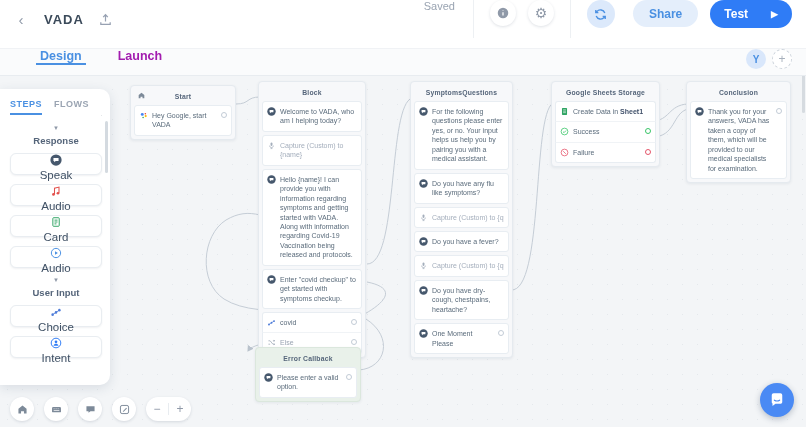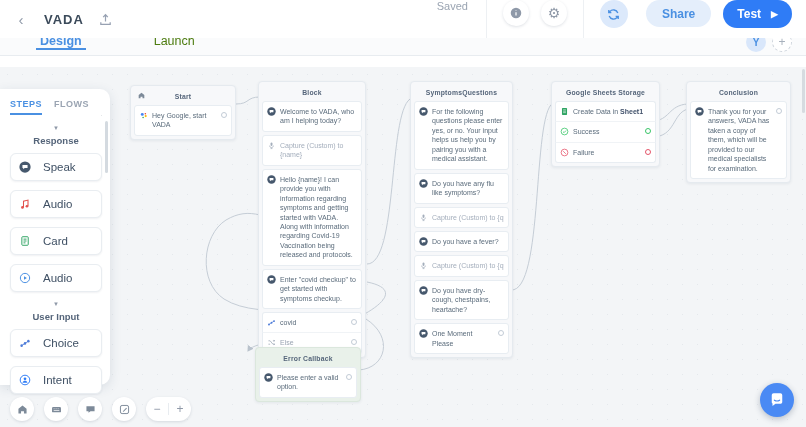--- a/index.html
+++ b/index.html
@@ -10,24 +10,24 @@
   .upload { margin-left:14px; width:15px; height:15px; }
   .hdr-right { margin-left:auto; display:flex; align-items:flex-start; height:100%; }
   .saved { font-size:11px; color:#9aa4b2; margin-right:18px; }
   .vdiv { width:1px; height:38px; background:#edf0f3; }
   .circ-btn { width:26px; height:26px; border-radius:50%; background:#fff; box-shadow:0 1px 3px rgba(40,60,90,.15); display:flex; align-items:center; justify-content:center; cursor:pointer; }
   .circ-btn svg{ width:14px; height:14px;}
   .gear-glyph{ font-size:14px; color:#8f99a8; line-height:1;}
   .sync-btn { width:28px; height:28px; border-radius:50%; background:#dce9fb; display:flex; align-items:center; justify-content:center; cursor:pointer;}
   .sync-btn svg{width:15px;height:15px;}
   .share-btn { height:27px; padding:0 16px; border-radius:14px; background:#e4eefb; color:#4a90e2; font-size:12px; font-weight:700; display:flex; align-items:center; cursor:pointer; border:none;}
-  .test-btn { height:28px; padding:0 14px; border-radius:15px; background:#2f7cf6; color:#fff; font-size:12px; font-weight:700; display:flex; align-items:center; gap:10px; cursor:pointer; border:none;}
+  .test-btn { height:28px; padding:0 14px; border-radius:15px; background:#2f7cf6; color:#fff; font-size:12px; font-weight:700; display:flex; align-items:center; gap:23px; cursor:pointer; border:none;}
   .test-play { font-size:9px; line-height:1; }
-  .tabbar { position:absolute; top:28px; left:0; right:0; height:28px; background:#fafbfc; border-top:1px solid #f0f2f5; border-bottom:1px solid #e8ecf0; display:flex; align-items:center; padding-left:36px; z-index:19;gap:36px;}
-  .tab { font-size:12.5px; color:#4d7c0f; display:flex; align-items:center; padding:0 4px; margin-right:28px; cursor:pointer; border-bottom:2px solid transparent; }
+  .tabbar { position:absolute; top:48px; left:0; right:0; height:28px; background:#fafbfc; border-top:1px solid #f0f2f5; border-bottom:1px solid #e8ecf0; display:flex; align-items:flex-start; padding-left:36px; z-index:19;}
+  .tab { font-size:12.5px; color:#a21caf; display:flex; align-items:center; padding:0 4px; margin-right:28px; cursor:pointer; border-bottom:2px solid transparent;font-weight:bold; }
   .tab.active { color:#4a90e2; font-weight:700; border-bottom-color:#4a90e2; }
   .tab-right { margin-left:auto; display:flex; align-items:center; gap:6px; padding-right:14px;}
   .avatar { width:20px; height:20px; border-radius:50%; background:#d9e7fb; color:#4a90e2; font-size:10px; font-weight:700; display:flex; align-items:center; justify-content:center; cursor:pointer;}
   .add-member { width:20px; height:20px; border-radius:50%; border:1px dashed #ccd3db; color:#a7b0bc; font-size:12px; display:flex; align-items:center; justify-content:center; cursor:pointer; background:#fff;}
   .canvas { position:absolute; top:67px; left:0; right:0; bottom:0; background:#f3f5f7;
     background-image:radial-gradient(circle,#e4e8ec 0.8px, transparent 0.9px); background-size:15px 15px; }
   .wires { position:absolute; inset:0; width:100%; height:100%; z-index:1; pointer-events:none;}
   .node { position:absolute; background:#f7f8fa; border:1px solid #e5eaef; border-radius:4px; box-shadow:0 1px 3px rgba(40,60,90,.08); padding:3px; z-index:2; }
   .node-hd { position:relative; height:14px; display:flex; align-items:center; justify-content:center; font-size:6.8px; font-weight:700; color:#55657a; letter-spacing:.2px; margin-bottom:2px;}
   .node-hd .hd-ic { position:absolute; left:3px; top:2px; width:9px; height:9px;}
@@ -50,21 +50,21 @@
   .node-sheets .step + .step{ border-top:1px solid #f0f3f6;}
   .node-error { background:#e9f1ea; border-color:#dbe7dd; }
   .step, .node { -webkit-user-select:none; user-select:none;}
   .panel { position:absolute; left:0; top:22px; width:110px; height:296px; background:#fff; border-radius:0 10px 10px 0; box-shadow:0 3px 12px rgba(40,60,90,.13); z-index:6; padding:10px 8px 8px 10px;}
   .panel-tabs { display:flex; align-items:center; margin-bottom:10px;}
   .ptab { font-size:9px; font-weight:700; letter-spacing:.5px; color:#9aa4b2; margin-right:12px; padding-bottom:4px; border-bottom:2px solid transparent; cursor:pointer;}
   .ptab.active { color:#4a90e2; border-bottom-color:#4a90e2;}
   .plock { margin-left:auto; width:11px; height:11px; cursor:pointer;}
   .psec { display:flex; align-items:center; gap:4px; font-size:9.5px; font-weight:700; color:#55657a; margin:8px 0 7px 0; cursor:pointer;flex-direction:column;}
   .psec .tri { font-size:6px; color:#8f99a8;}
-  .pitem { height:28px; background:#fff; border:1px solid #e9edf1; border-radius:6px; box-shadow:0 1px 2px rgba(40,60,90,.07); display:flex; align-items:center; gap:12px; padding:0 8px; margin-bottom:9px; font-size:11.5px; color:#3f5064; cursor:grab;}
+  .pitem { height:22px; background:#fff; border:1px solid #e9edf1; border-radius:6px; box-shadow:0 1px 2px rgba(40,60,90,.07); display:flex; align-items:center; gap:3px; padding:0 8px; margin-bottom:9px; font-size:11.5px; color:#3f5064; cursor:grab;flex-direction:column;}
   .pitem svg { width:12px; height:12px; flex:0 0 12px;}
   .pscroll { position:absolute; right:2px; top:32px; width:3px; height:52px; border-radius:2px; background:#d4dae0;}
   .btoolbar { position:absolute; left:10px; bottom:6px; display:flex; align-items:center; gap:10px; z-index:7;}
   .tool-btn { width:24px; height:24px; border-radius:50%; background:#fff; box-shadow:0 1px 3px rgba(40,60,90,.15); display:flex; align-items:center; justify-content:center; cursor:pointer;}
   .tool-btn svg { width:13px; height:13px;}
   .zoom-pill { height:24px; background:#fff; border-radius:12px; box-shadow:0 1px 3px rgba(40,60,90,.15); display:flex; align-items:center;}
   .zoom-btn { width:22px; text-align:center; font-size:12px; color:#8f99a8; cursor:pointer;}
   .zoom-pill .zdiv { width:1px; height:12px; background:#e8ecf0;}
   .intercom { position:absolute; right:12px; bottom:10px; width:34px; height:34px; border-radius:50%; background:#4a8af4; box-shadow:0 2px 6px rgba(40,60,90,.3); display:flex; align-items:center; justify-content:center; z-index:8; cursor:pointer;}
   .intercom svg { width:18px; height:18px;}

